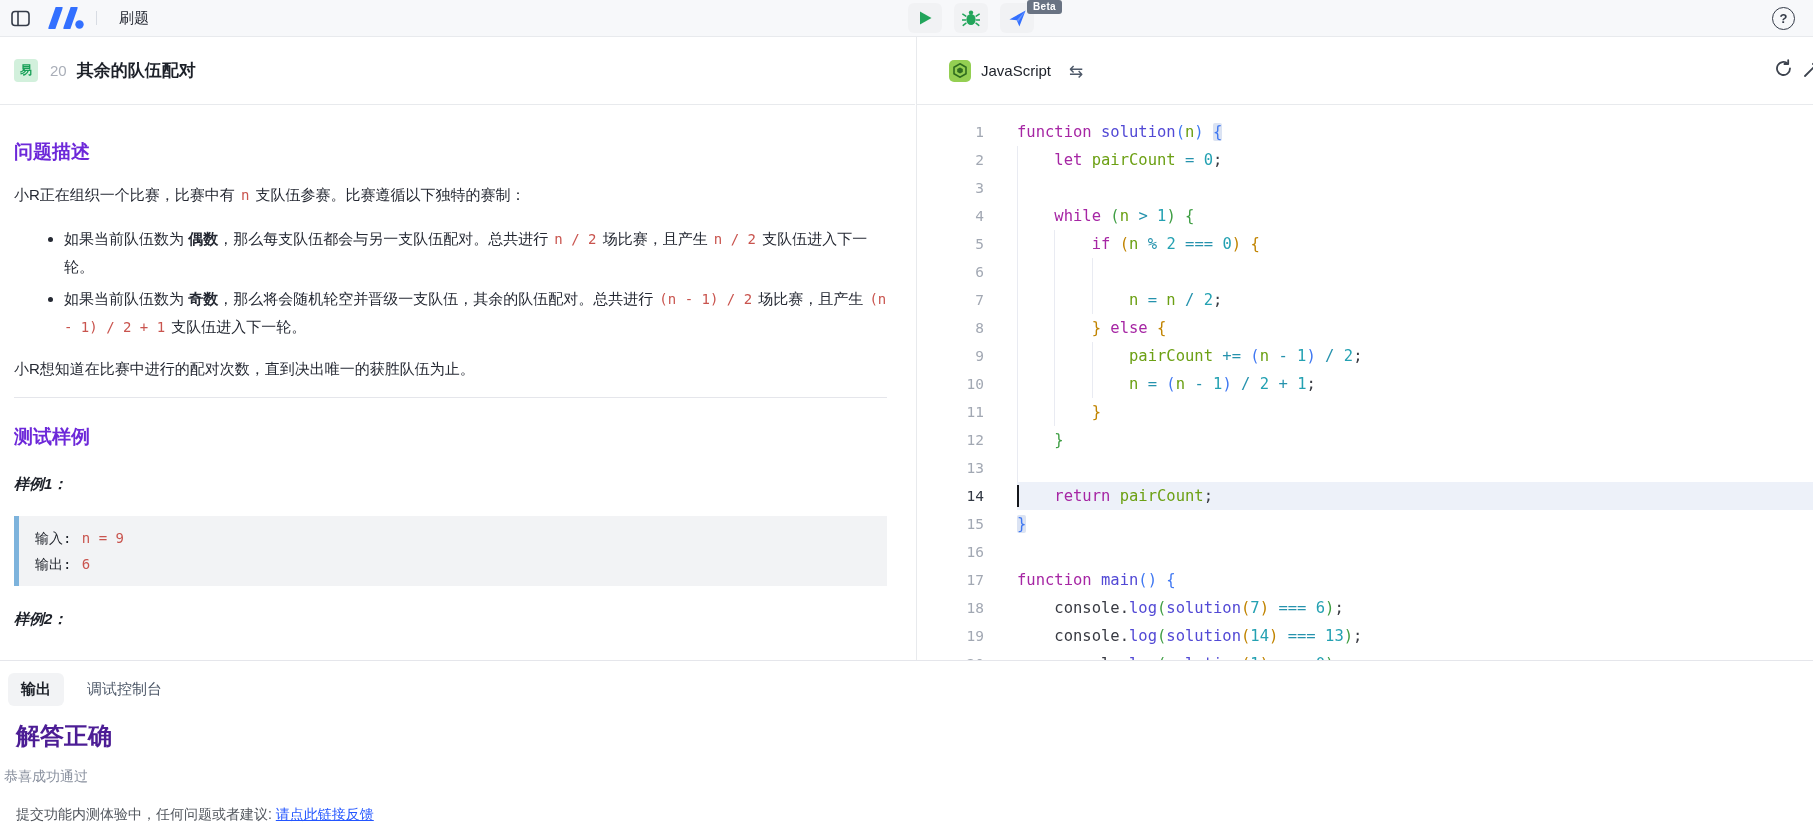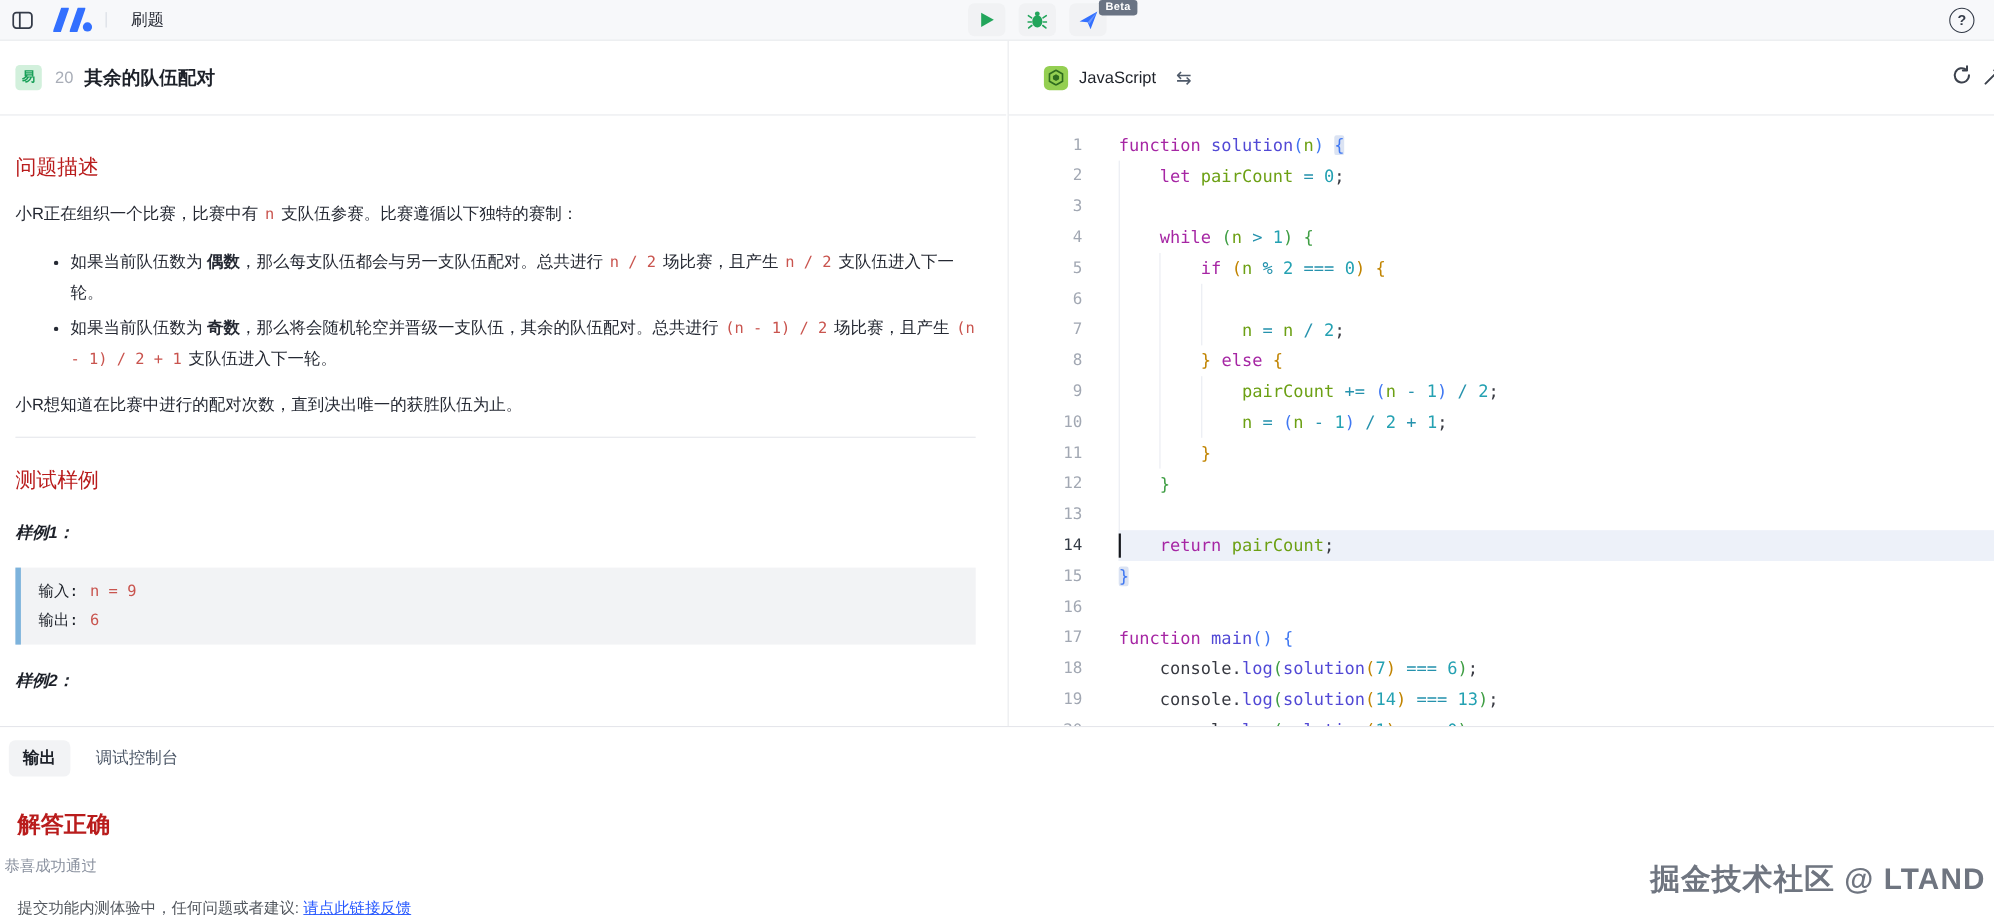--- a/index.html
+++ b/index.html
@@ -5,38 +5,38 @@
   html,body{margin:0;padding:0}
   body{width:1813px;height:832px;position:relative;overflow:hidden;background:#fff;
        font-family:"Liberation Sans",sans-serif;color:#1d2129}
   
   .topbar{position:absolute;top:0;left:0;right:0;height:36px;background:#f7f8fa;border-bottom:1px solid #e8eaed;z-index:6}
   .tb-item{position:absolute;top:0;height:36px;display:flex;align-items:center}
   .toggle{left:8px;width:24px;justify-content:center;cursor:pointer}
   .logo{left:46px}
   .tb-sep{left:96px;top:11px;width:1px;height:14px;background:#d8dce3;position:absolute}
   .app-label{left:119px;font-size:15px;color:#252933}
-  .btn-group{position:absolute;left:880px;top:3px;display:flex;gap:12px}
+  .btn-group{position:absolute;left:908px;top:3px;display:flex;gap:12px}
   .icon-btn{width:34px;height:30px;background:#f1f2f4;border-radius:6px;display:flex;align-items:center;justify-content:center;cursor:pointer;position:relative}
   .beta{position:absolute;top:-3px;left:27px;background:#697383;color:#fff;font-size:10px;font-weight:700;
         padding:1px 6px 2px;border-radius:3px;letter-spacing:.3px}
   .help{position:absolute;right:18px;top:7px;width:21px;height:21px;border:1.6px solid #343b48;border-radius:50%;
         display:flex;align-items:center;justify-content:center;font-size:13px;font-weight:700;color:#343b48;cursor:pointer}
   
   .left-panel{position:absolute;top:37px;left:0;width:915px;bottom:172px;overflow:hidden;background:#fff}
   .right-panel{position:absolute;top:37px;left:916px;right:0;bottom:172px;border-left:1px solid #e8eaed;overflow:hidden;background:#fff}
   .pane-header{height:67px;border-bottom:1px solid #e8eaed;display:flex;align-items:center}
   
   .lp-header{padding-left:14px}
   .easy-badge{background:#d2f0dc;color:#18a058;font-size:12px;padding:3px 6px;border-radius:4px;font-weight:600}
   .prob-num{margin-left:12px;color:#a9aeb8;font-size:15px}
   .prob-title{margin-left:10px;font-size:17px;font-weight:700;color:#1d2129}
   
   .lp-content{padding:0 28px 0 14px}
-  .h2{font-size:19px;font-weight:400;color:#b91c1c}
+  .h2{font-size:19px;font-weight:700;color:#6d28d9}
   .h2.desc{margin-top:34px}
   .para{font-size:15px;color:#252933;line-height:27px}
   .p1{margin-top:16px}
   .rules{margin:16px 0 0;padding-left:50px}
   .rules li{margin-bottom:5px;line-height:27px;font-size:15px;color:#252933}
   .p2{margin-top:14px}
   .hr{border:none;border-top:1px solid #e5e6eb;margin:14px 0 0}
   .h2.samples{margin-top:26px}
   .sample-label{margin-top:25px;font-size:15px;font-weight:700;font-style:italic;color:#1d2129}
   .sample-label.two{margin-top:24px}
@@ -63,21 +63,21 @@
   .line.active .ln{color:#333a45}
   .cursor{position:absolute;left:0;top:3px;width:2px;height:22px;background:#15171c}
   .tok-kw{color:#a626a4}.tok-fn{color:#5249d5}.tok-va{color:#6ca014}.tok-nu{color:#24a1b2}
   .tok-op{color:#2592ad}.tok-pl{color:#383a42}.tok-b1{color:#4078f2}.tok-b2{color:#3f9e44}.tok-b3{color:#c18401}
   .match{background:#dbe3f3;border-radius:2px}
   
   .bottom{position:absolute;left:0;right:0;top:660px;height:172px;border-top:1px solid #e5e6eb;background:#fff}
   .tabs{display:flex;gap:10px;padding:12px 0 0 8px;align-items:center}
   .tab{padding:7px 13px;font-size:15px;color:#4e5969;cursor:pointer;border-radius:6px}
   .tab.active{background:#f2f3f5;font-weight:700;color:#1d2129}
-  .result-title{margin:29px 0 0 16px;font-size:21px;font-weight:800;color:#b91c1c}
+  .result-title{margin:14px 0 0 16px;font-size:24px;font-weight:800;color:#4c1d95}
   .result-sub{margin:16px 0 0 4px;font-size:14px;color:#8a919f}
   .feedback{margin:20px 0 0 16px;font-size:14px;color:#51565d}
   .feedback a{color:#2456ff;text-decoration:underline;cursor:pointer}
   .watermark{position:absolute;right:8px;bottom:16px;font-size:27px;font-weight:600;color:#6f7580;letter-spacing:1px}
 </style>
 </head>
 <body>
 
 <div class="topbar">
   <div class="tb-item toggle">
@@ -267,14 +267,13 @@
 </div>
 
 <div class="bottom">
   <div class="tabs">
     <span class="tab active">输出</span>
     <span class="tab">调试控制台</span>
   </div>
   <div class="result-title">解答正确</div>
   <div class="result-sub">恭喜成功通过</div>
   <div class="feedback"><span>提交功能内测体验中，任何问题或者建议: </span><a>请点此链接反馈</a></div>
-  <div class="watermark">掘金技术社区 @ LTAND</div>
 </div>
 
 </body></html>

